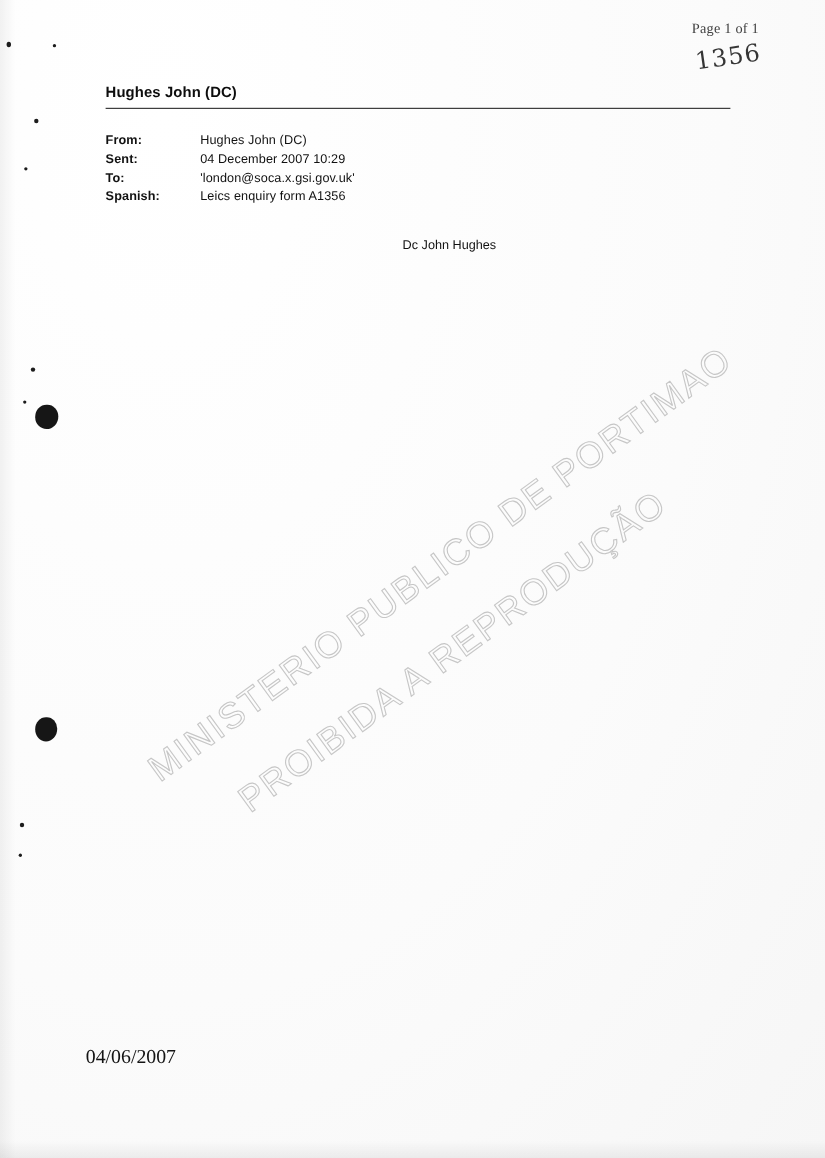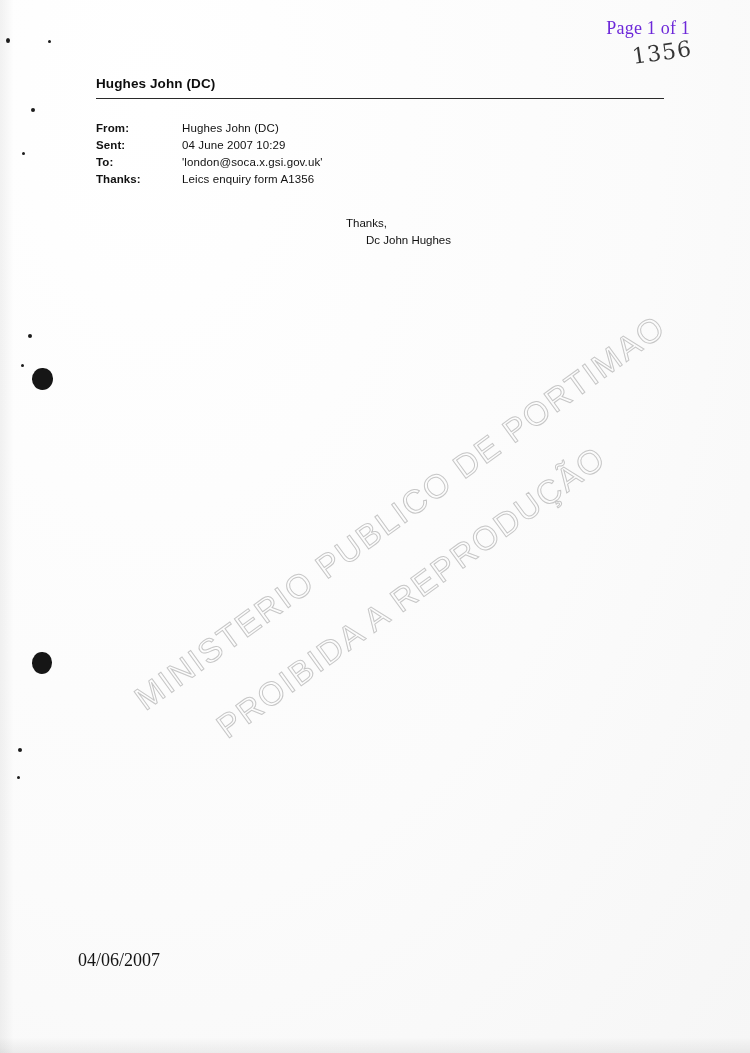--- a/index.html
+++ b/index.html
@@ -25,22 +25,22 @@
     background:
       radial-gradient(ellipse at 20% 10%, #ffffff 0%, #fbfbfb 60%, #f6f6f6 100%);
   }
 
   
   .page-number {
     position: absolute;
     top: 18px;
     right: 60px;
     font-family: "Liberation Serif", serif;
-    font-size: 18px;
-    color: #6d28d9;
+    font-size: 13px;
+    color: #404040;
     letter-spacing: 0.2px;
   }
 
   
   .handwritten-ref {
     position: absolute;
     top: 40px;
     right: 58px;
     font-family: "DejaVu Serif", serif;
     font-size: 22px;
@@ -204,36 +204,35 @@
     <div class="msg-title">Hughes John (DC)</div>
     <div class="rule"></div>
     <table class="fields">
       <tbody>
         <tr>
           <td class="label">From:</td>
           <td class="value">Hughes John (DC)</td>
         </tr>
         <tr>
           <td class="label">Sent:</td>
-          <td class="value">04 June 2007 10:29</td>
+          <td class="value">04 December 2007 10:29</td>
         </tr>
         <tr>
           <td class="label">To:</td>
           <td class="value">'london@soca.x.gsi.gov.uk'</td>
         </tr>
         <tr>
-          <td class="label">Thanks:</td>
+          <td class="label">Spanish:</td>
           <td class="value">Leics enquiry form A1356</td>
         </tr>
       </tbody>
     </table>
   </div>
 
   <div class="body-block">
-    <div class="body-line-2">Thanks,</div>
     <div class="body-line-3">Dc John Hughes</div>
   </div>
 
   <div class="watermark">
     <div class="wm-line wm-1">MINISTERIO PUBLICO DE PORTIMAO</div>
     <div class="wm-line wm-2">PROIBIDA A REPRODUÇÃO</div>
   </div>
 
   <div class="footer-date">04/06/2007</div>
 </div>

